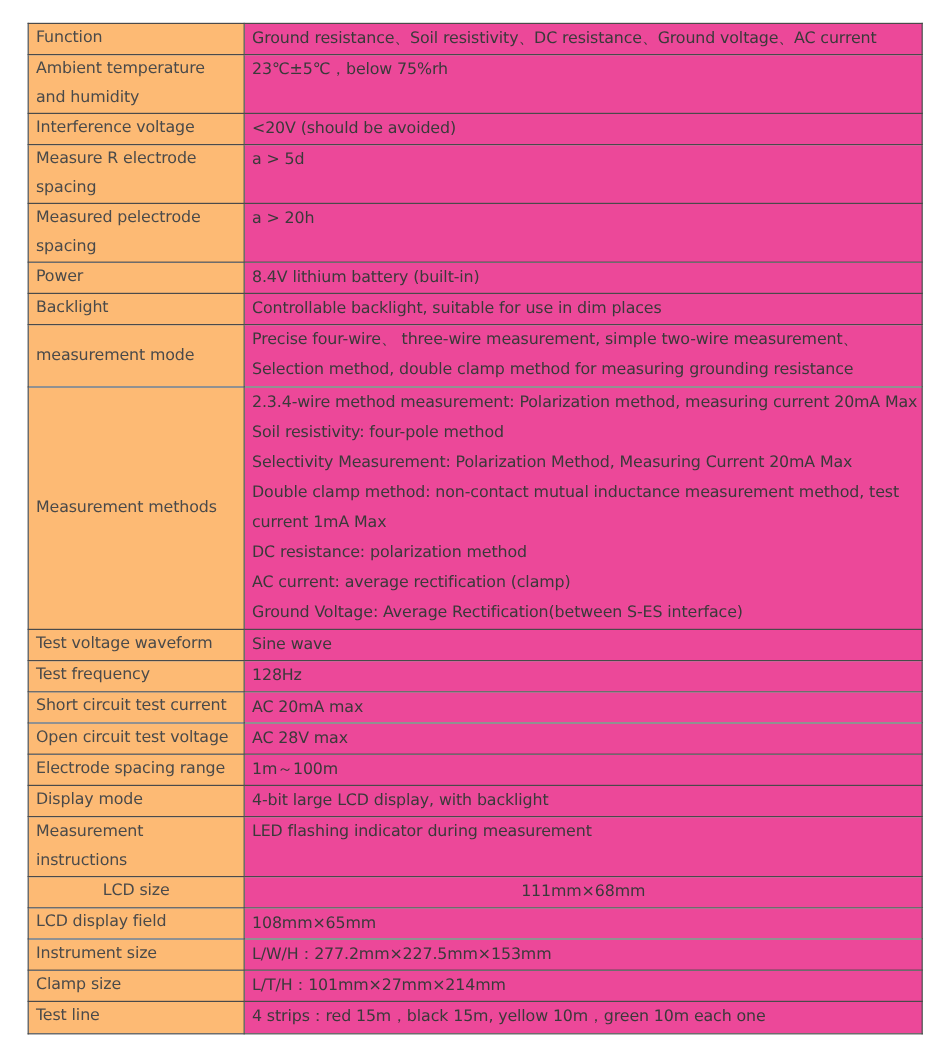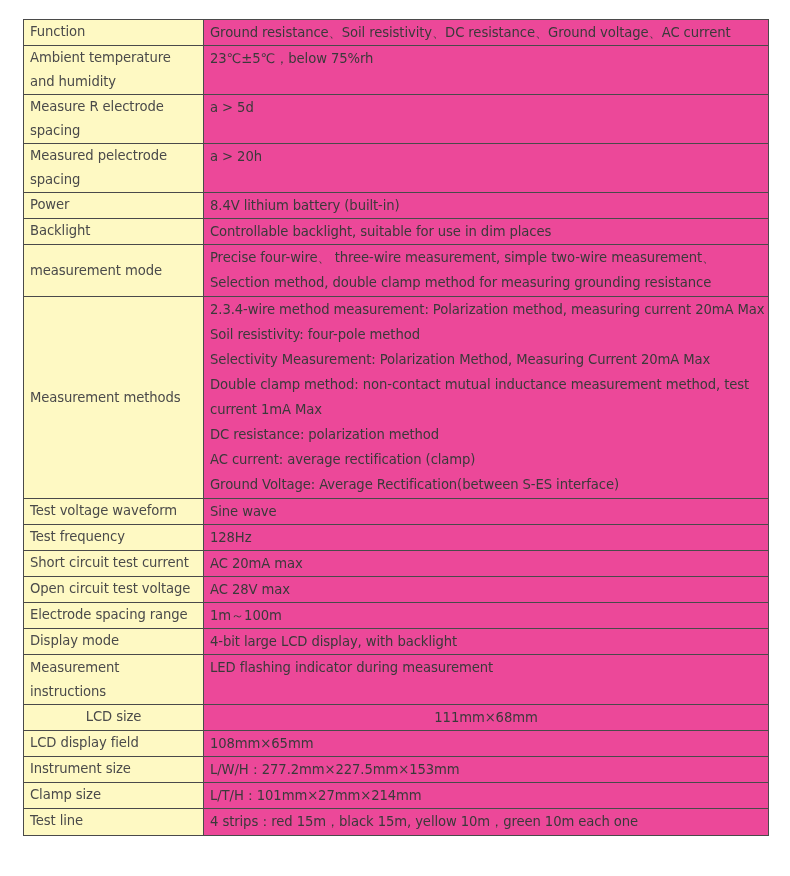--- a/index.html
+++ b/index.html
@@ -29,21 +29,21 @@
     .spec-table col.c-value { width: 565px; }
     .spec-table td {
       border: 1.5px solid #4a4a4a;
       padding: 0 6px;
       vertical-align: top;
       line-height: 24px;
       overflow: hidden;
       white-space: nowrap;
     }
     .spec-table td.label {
-      background: #fef9c3;
+      background: #fdba74;
       color: #4a4a4a;
       white-space: normal;
     }
     .spec-table td.label.vmid {
       vertical-align: middle;
     }
     .spec-table td.value {
       background: #ec4899;
       color: #3a3a3a;
     }
@@ -67,20 +67,26 @@
       <td class="value">
           <span class="line">Ground resistance、Soil resistivity、DC resistance、Ground voltage、AC current</span>
         </td>
     </tr>
       <tr class="" style="height: 48px;">
       <td class="label">Ambient temperature and humidity</td>
       <td class="value">
           <span class="line">23℃±5℃，below 75%rh</span>
         </td>
     </tr>
+      <tr class="" style="height: 24px;">
+      <td class="label">Interference voltage</td>
+      <td class="value">
+          <span class="line">&lt;20V (should be avoided)</span>
+        </td>
+    </tr>
       <tr class="" style="height: 48px;">
       <td class="label">Measure R electrode spacing</td>
       <td class="value">
           <span class="line">a &gt; 5d</span>
         </td>
     </tr>
       <tr class="" style="height: 48px;">
       <td class="label">Measured pelectrode spacing</td>
       <td class="value">
           <span class="line">a &gt; 20h</span>

